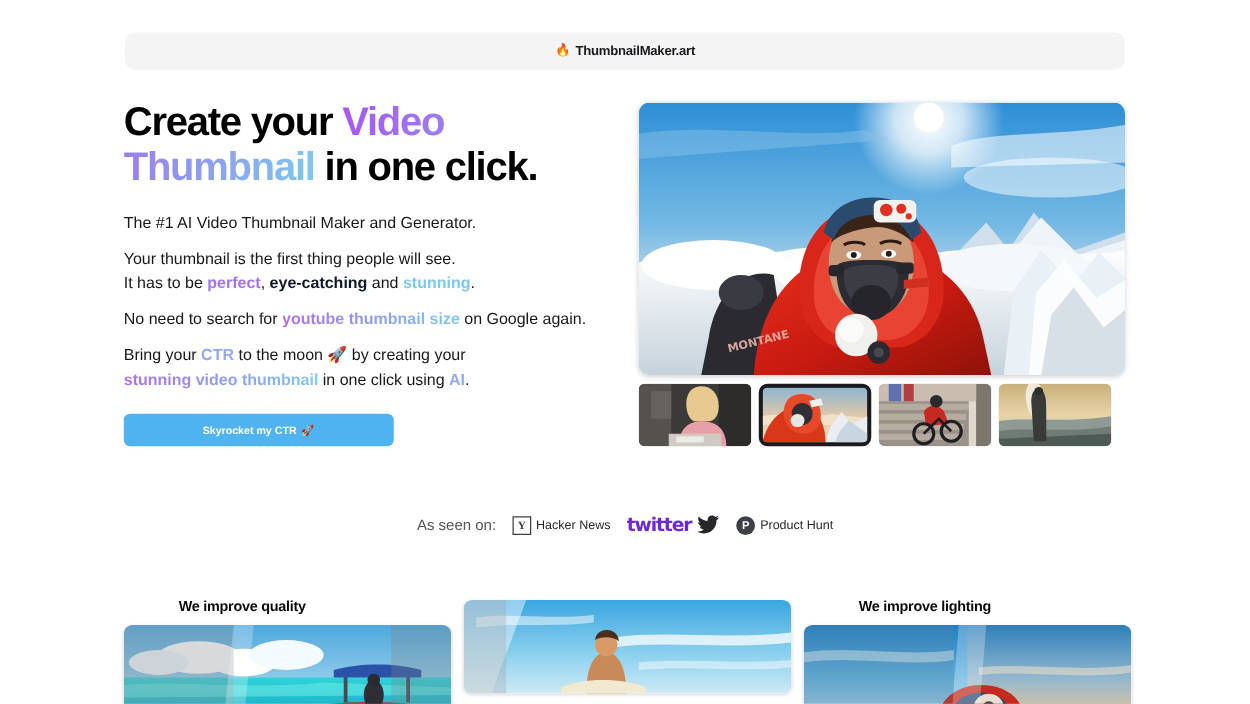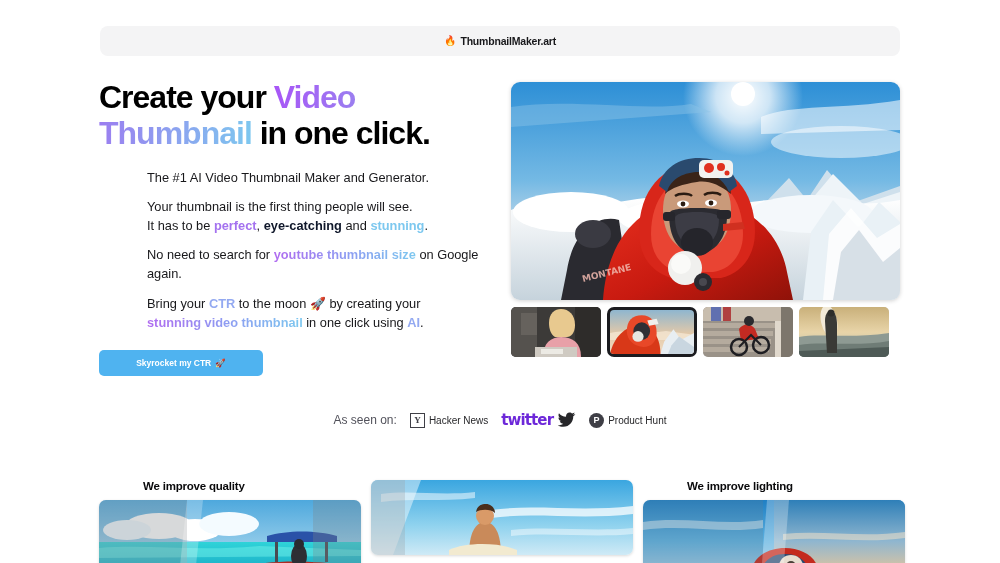--- a/index.html
+++ b/index.html
@@ -31,39 +31,39 @@
     font-size: 32px; font-weight: 800; line-height: 1.12;
     color: #000; letter-spacing: -1px;
   }
   .grad {
     background: linear-gradient(95deg, #a855f7 0%, #9b7ef0 35%, #7dc8ef 100%);
     -webkit-background-clip: text; background-clip: text;
     -webkit-text-fill-color: transparent; color: transparent; text-align: center;
   }
 
   .sub { margin-top: 16px; font-size: 12.8px; color: #18181b; line-height: 1.5; }
-  .sub p { margin-bottom: 10px; margin-left: 48px; }
+  .sub p { margin-bottom: 10px; }
   .sub p:last-child { margin-bottom: 0; }
 
   .g-purple   { color: #0f172a; font-weight: 600; }
   .g-violet   { color: #a472ef; font-weight: 600; }
   .g-skyblue  { color: #7dc8ef; font-weight: 600; }
   .g-mid      { color: #93a9f1; font-weight: 600; }
 
   .gradw {
     background: linear-gradient(90deg, #b06bf0 0%, #8e9bf2 50%, #7dc8ef 100%);
     -webkit-background-clip: text; background-clip: text;
     -webkit-text-fill-color: transparent; color: transparent;
     font-weight: 600;
   }
 
   .cta {
     display: flex; align-items: center; justify-content: center; gap: 4px;
     margin-top: 18px;
-    width: 164px; height: 26px;
+    width: 216px; height: 26px;
     background: #4fb3f0;
     border: none; border-radius: 5px;
     color: #fff; font-size: 8.5px; font-weight: 600;
     font-family: "Liberation Sans", sans-serif;
     cursor: pointer;
   }
 
   
   .hero-img {
     position: absolute; left: 511px; top: 82px;

